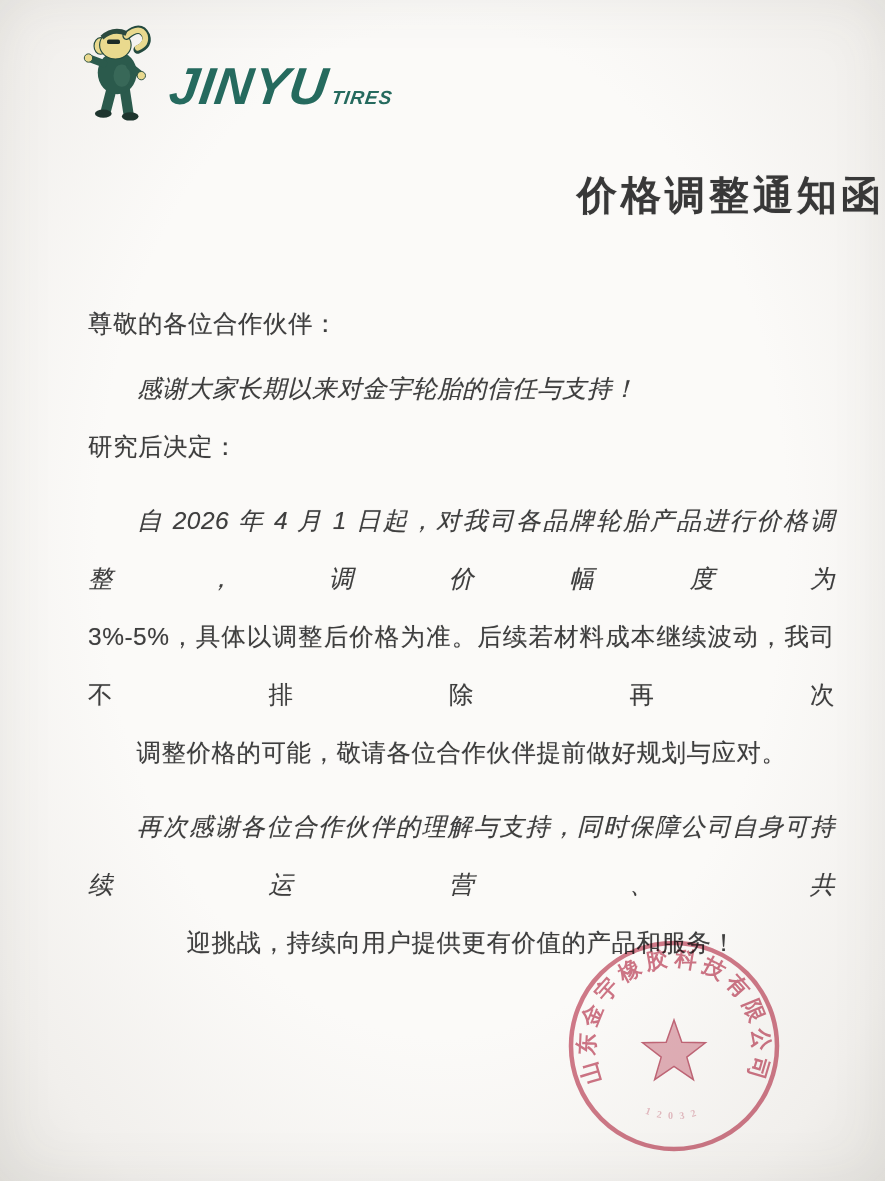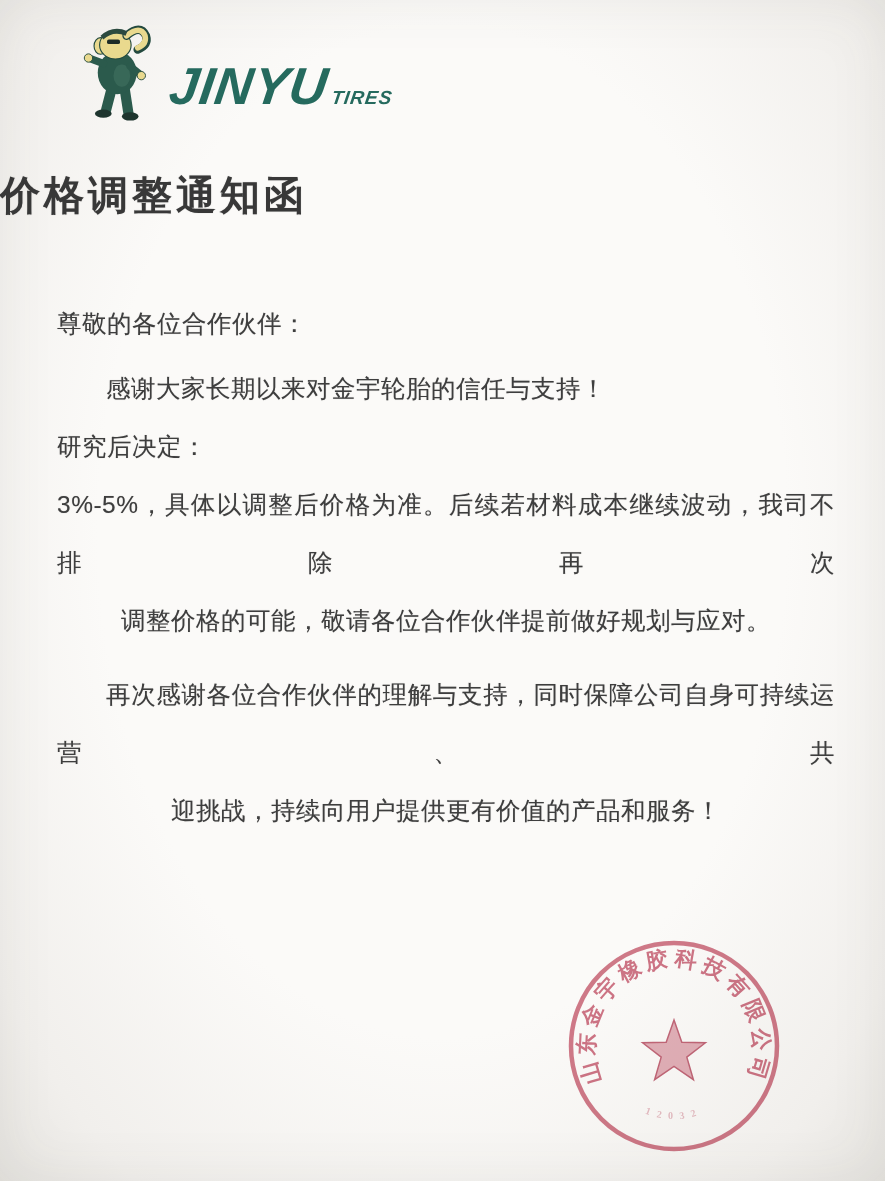--- a/index.html
+++ b/index.html
@@ -28,39 +28,40 @@
     font-size:52px;font-weight:800;font-style:italic;
     letter-spacing:1px;color:#256a5e;line-height:1;
   }
   .brand-suffix{
     font-size:19px;font-weight:800;font-style:italic;
     color:#256a5e;margin-left:5px;letter-spacing:1px;line-height:1;
   }
   
   .title{
     margin-top:46px;
-    text-align:left;
+    text-align:right;
     font-size:40px;font-weight:700;
     letter-spacing:4px;color:#383838;
     text-shadow:0 0 1px rgba(56,56,56,0.35);
   }
   
   .body{
     margin-top:72px;
     padding:0 50px 0 57px;
     font-size:24.5px;
     letter-spacing:0.5px;
   }
   .line{
     line-height:58px;
     text-shadow:0 0 0.8px rgba(62,62,62,0.4);
     white-space:nowrap;
+    margin-left:31px;
   }
   .line.wrap{white-space:normal;text-align:center;}
-  .indent{text-indent:2em;}
+  .indent{text-indent:2em;font-style:italic;}
   .j{
     white-space:normal;
     text-align:justify;
     text-align-last:justify;
     text-justify:inter-character;
   }
   .gap-s{margin-top:7px;}
   .gap-p{margin-top:16px;}
   
   .seal{
@@ -114,20 +115,21 @@
       <span class="brand-suffix">TIRES</span>
     </div>
   </div>
 
   <div class="title">价格调整通知函</div>
 
   <div class="body">
     <div class="line">尊敬的各位合作伙伴：</div>
     <div class="line indent gap-s">感谢大家长期以来对金宇轮胎的信任与支持！</div>
     <div class="line">研究后决定：</div>
+    <div class="line indent j gap-p">自 2026 年 4 月 1 日起，对我司各品牌轮胎产品进行价格调整，调价幅度为</div>
     <div class="line j">3%-5%，具体以调整后价格为准。后续若材料成本继续波动，我司不排除再次</div>
     <div class="line wrap">调整价格的可能，敬请各位合作伙伴提前做好规划与应对。</div>
     <div class="line indent j gap-p">再次感谢各位合作伙伴的理解与支持，同时保障公司自身可持续运营、共</div>
     <div class="line wrap">迎挑战，持续向用户提供更有价值的产品和服务！</div>
 
   </div>
 
   <svg class="seal" viewBox="-118 -118 236 236" aria-hidden="true">
     <defs>
       <path id="sealArc" d="M 0,80 A 80,80 0 1 1 0,-80 A 80,80 0 1 1 0,80"></path>

